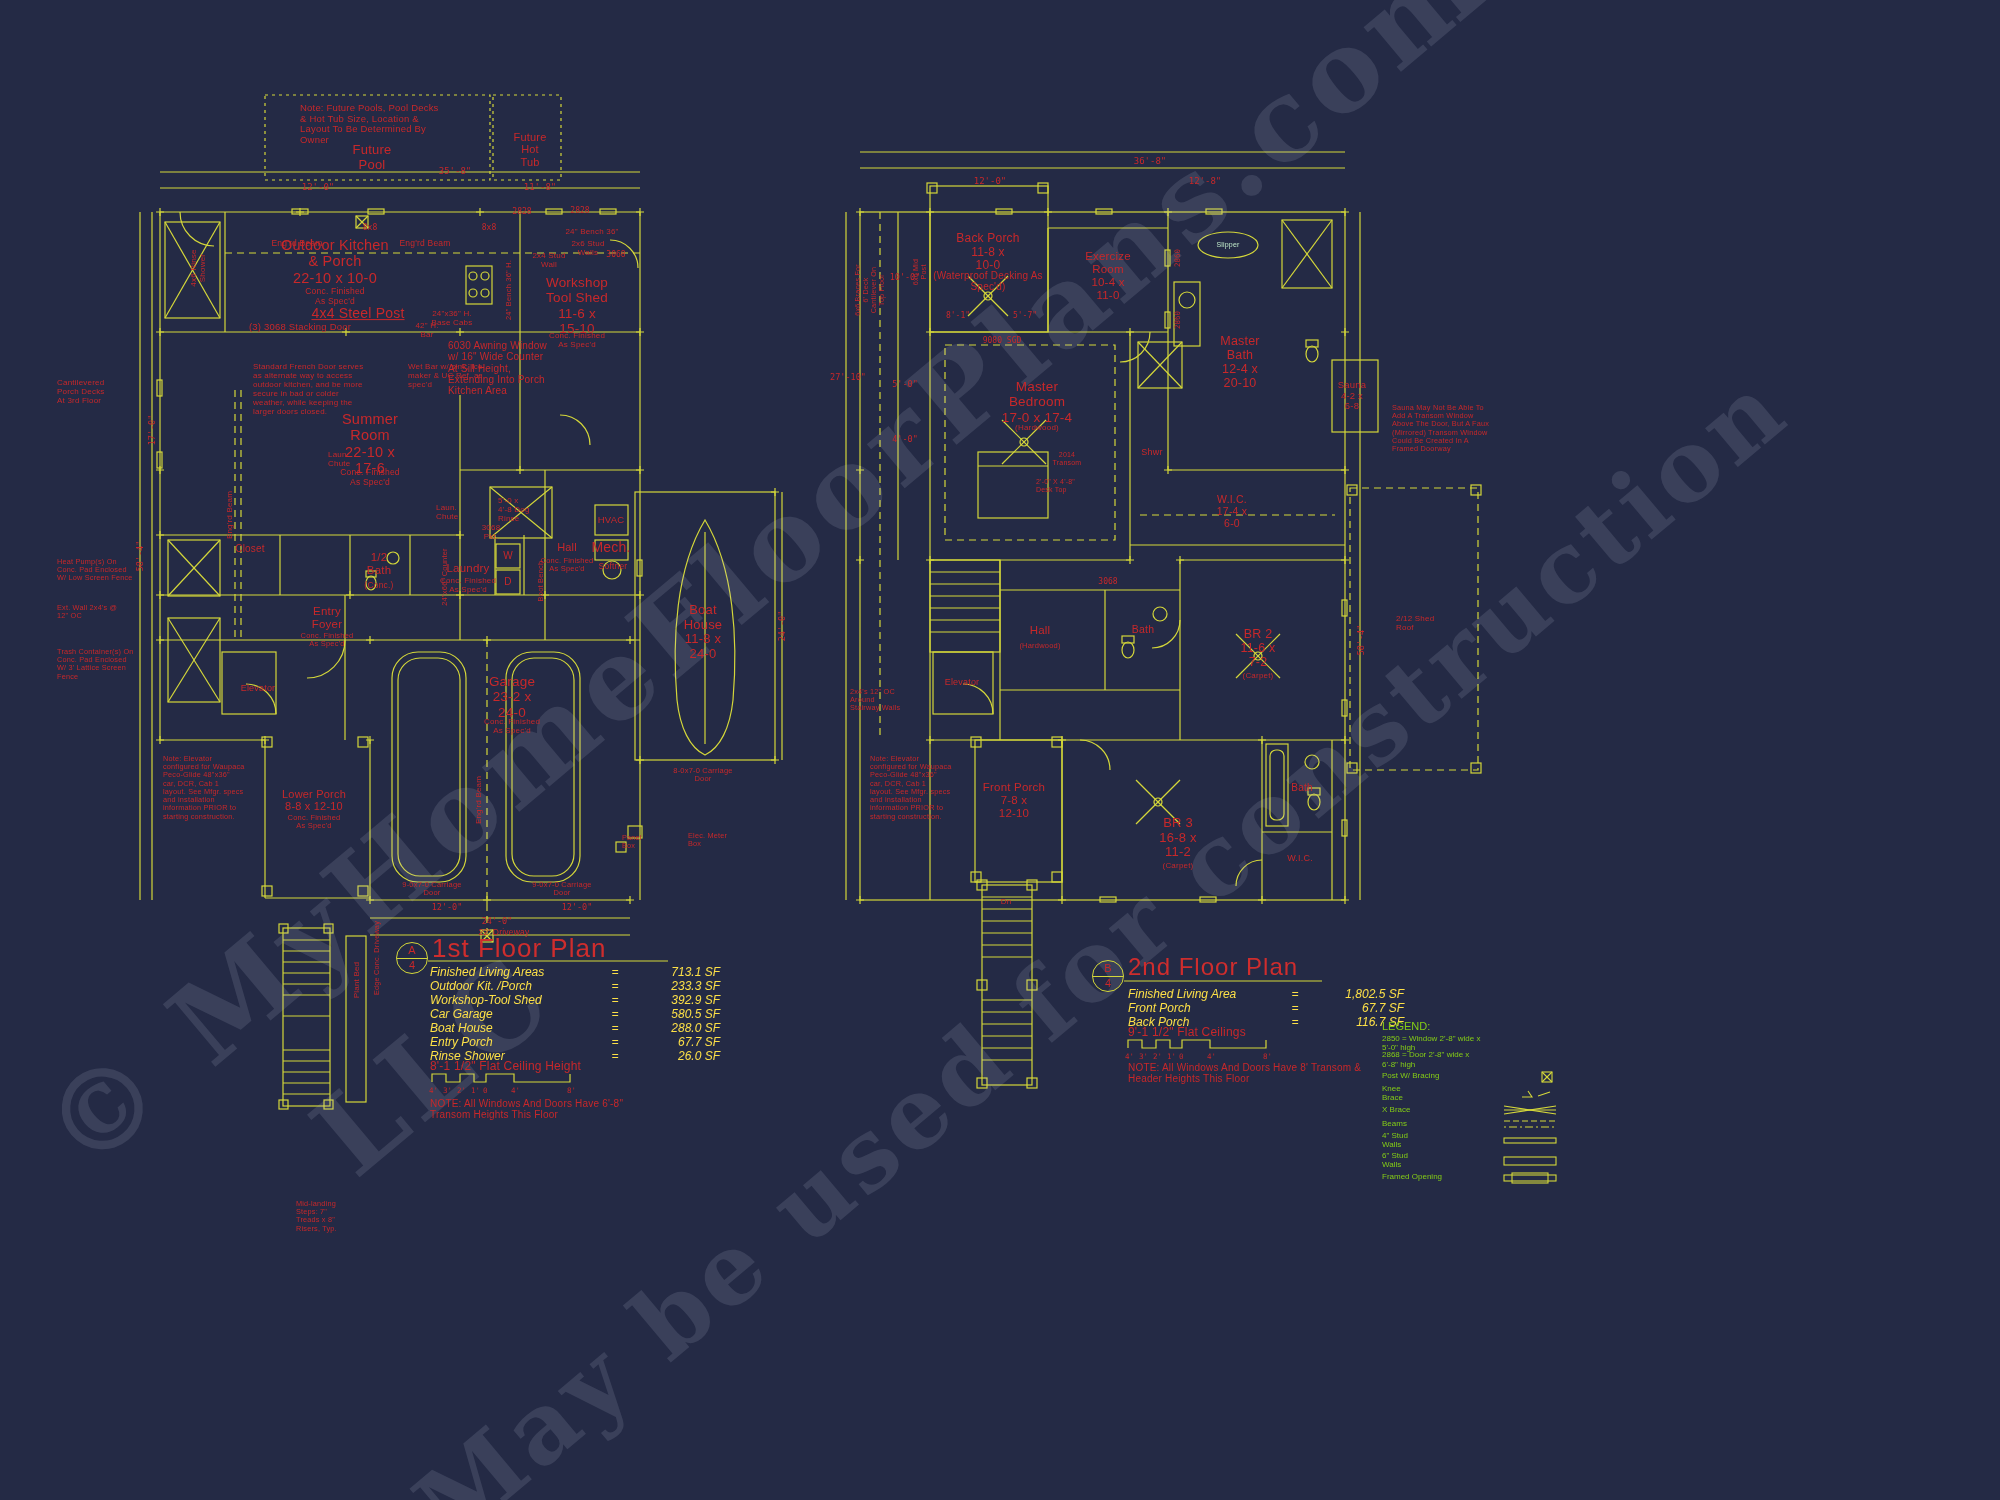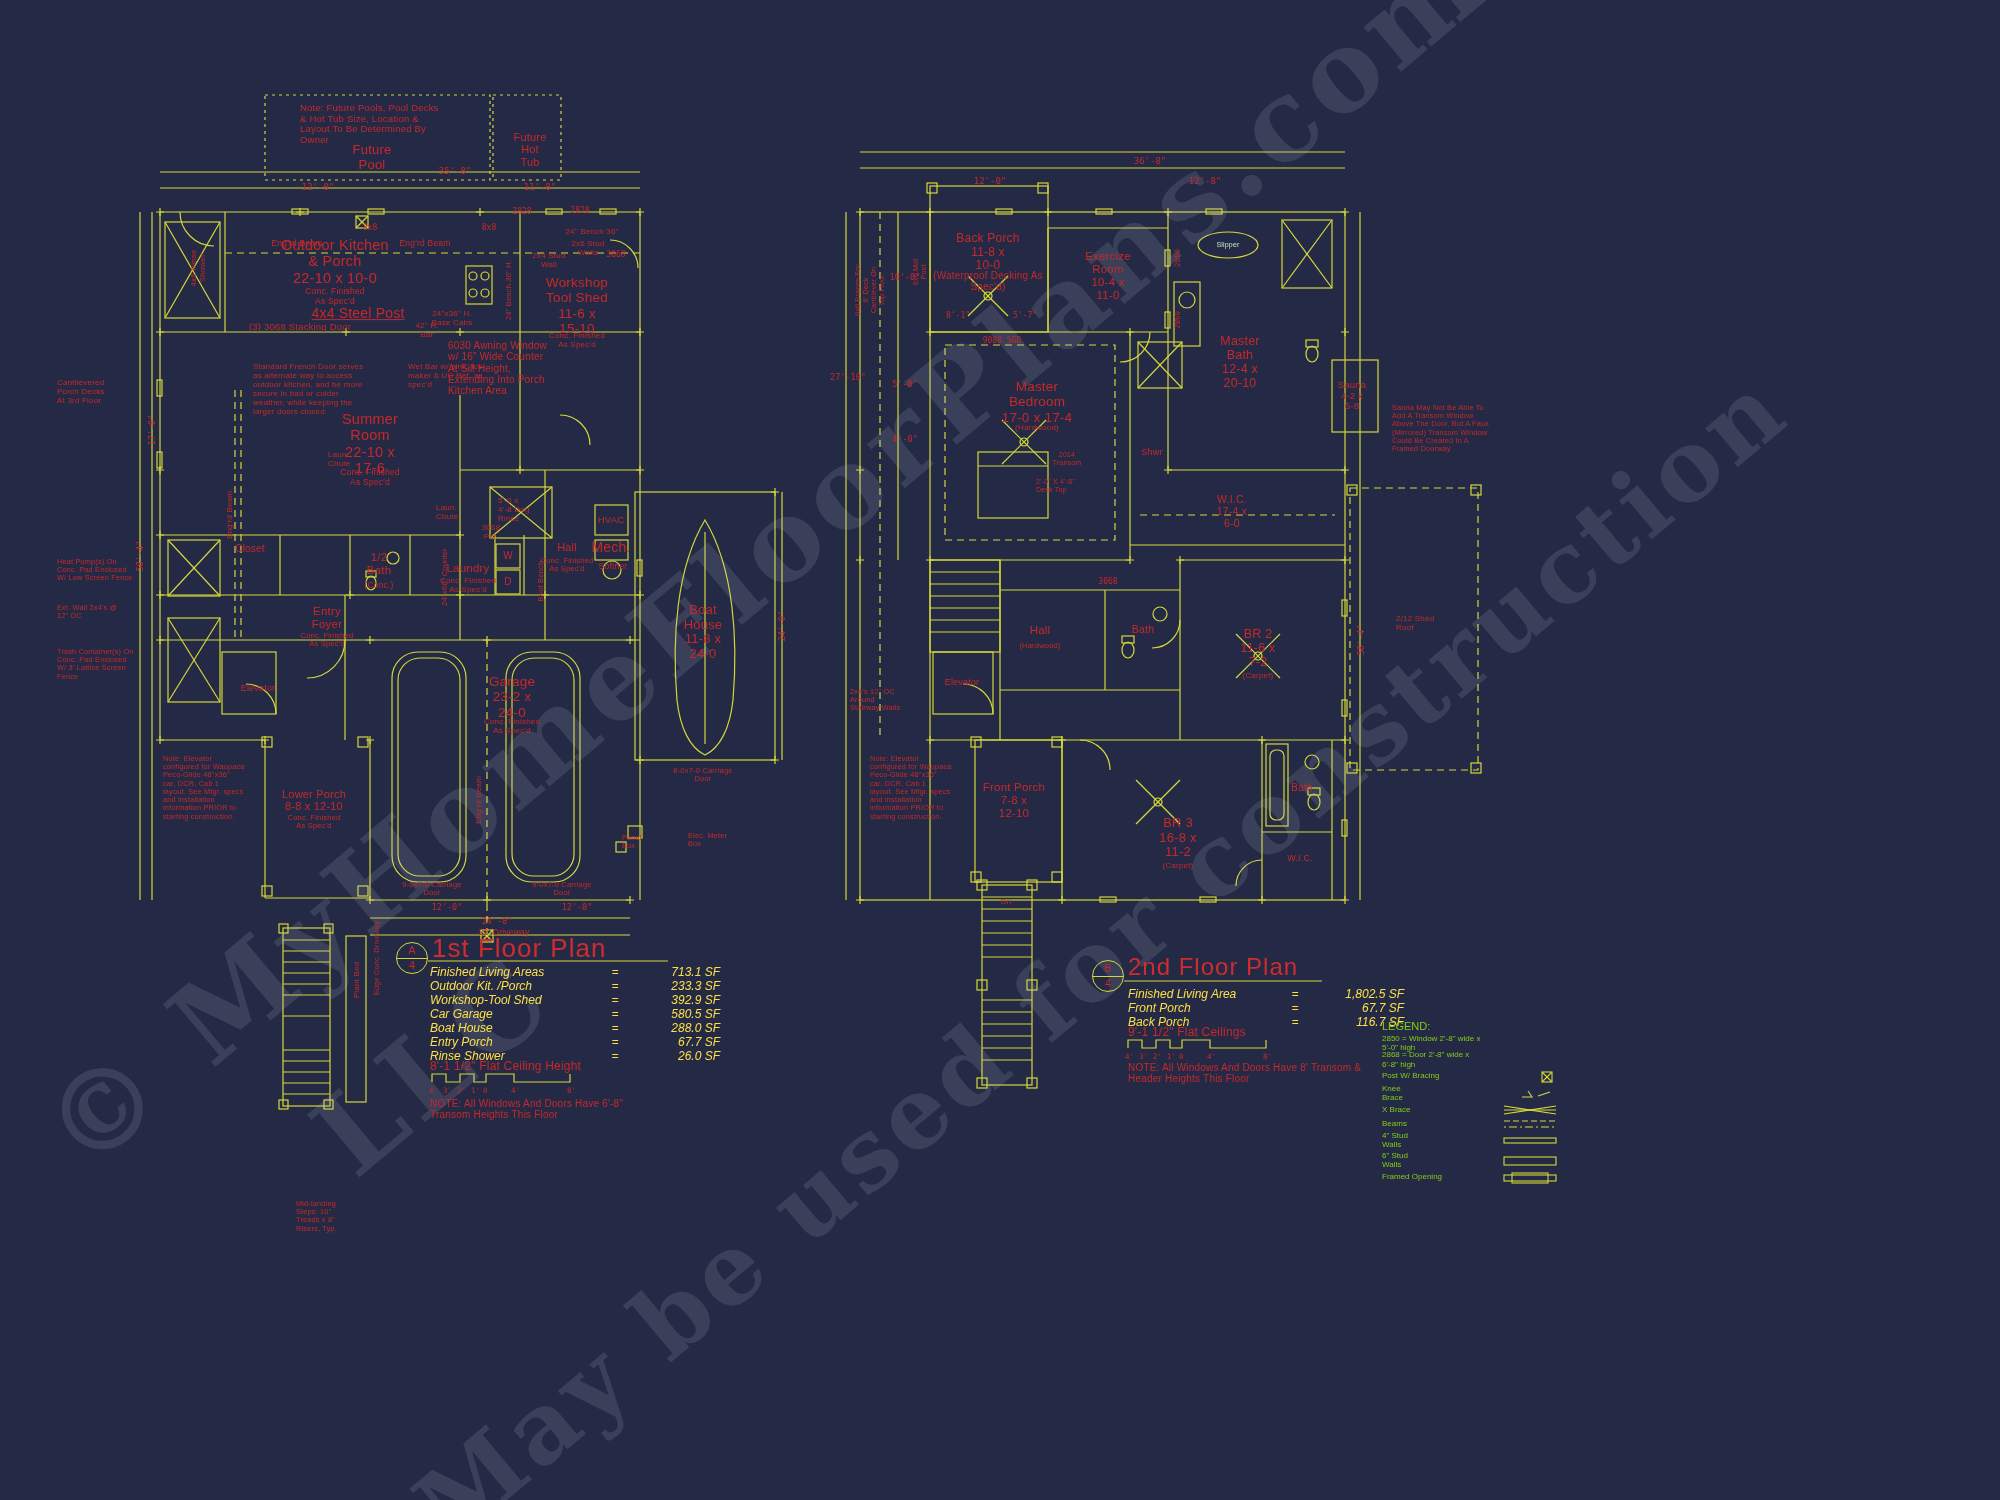--- a/index.html
+++ b/index.html
@@ -519,21 +519,21 @@
   <span class="lab mono vt" style="left:783px;top:626px;font-size:8.5px;">24'-0"</span>
   <span class="lab" style="left:432px;top:889px;font-size:7.5px;">9-0x7-0 Carriage
 Door</span>
   <span class="lab" style="left:562px;top:889px;font-size:7.5px;">9-0x7-0 Carriage
 Door</span>
   <span class="lab mono" style="left:447px;top:908px;font-size:8.5px;">12'-0"</span>
   <span class="lab mono" style="left:577px;top:908px;font-size:8.5px;">12'-0"</span>
   <span class="lab mono" style="left:497px;top:922px;font-size:8.5px;">24'-0"</span>
   <span class="lab" style="left:504px;top:933px;font-size:8.5px;">22' Driveway</span>
   <span class="lab tl" style="left:296px;top:1200px;font-size:7.3px;">Mid-landing
-Steps: 10"
+Steps: 7"
 Treads x 8"
 Risers, Typ.</span>
   <span class="lab vt" style="left:357px;top:980px;font-size:8px;">Plant Bed</span>
   <span class="lab vt" style="left:377px;top:958px;font-size:7.3px;">Edge Conc. Driveway</span>
 
   <div class="mark" style="left:396px;top:942px;">
     <span class="mt">A</span>
     <span class="mb">4</span>
   </div>
   <div class="ttl" style="left:432px;top:933px;font-size:26px;">1st Floor Plan</div>

